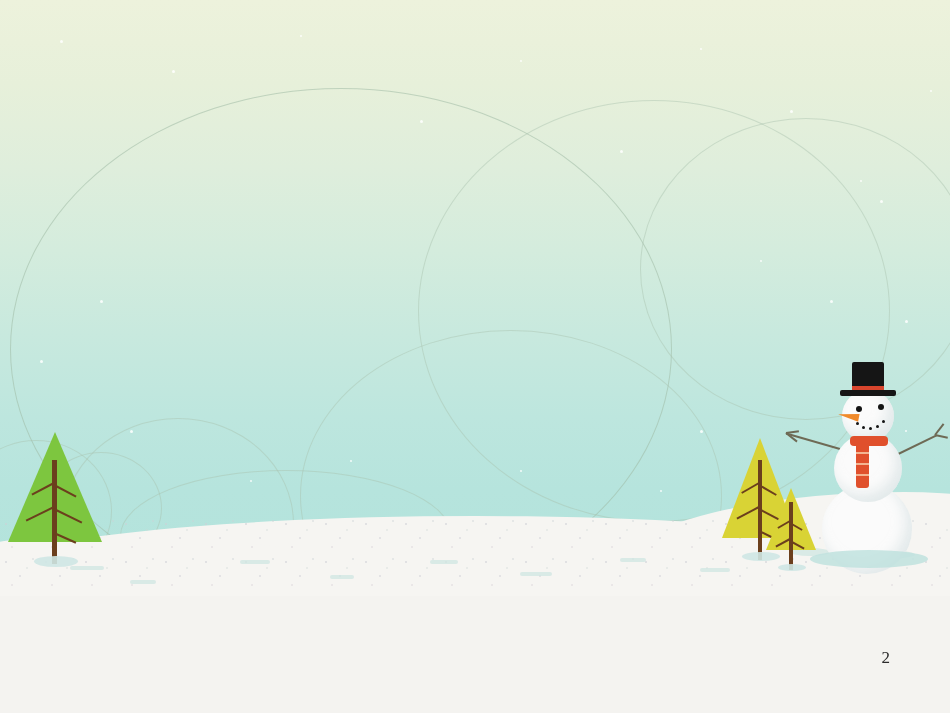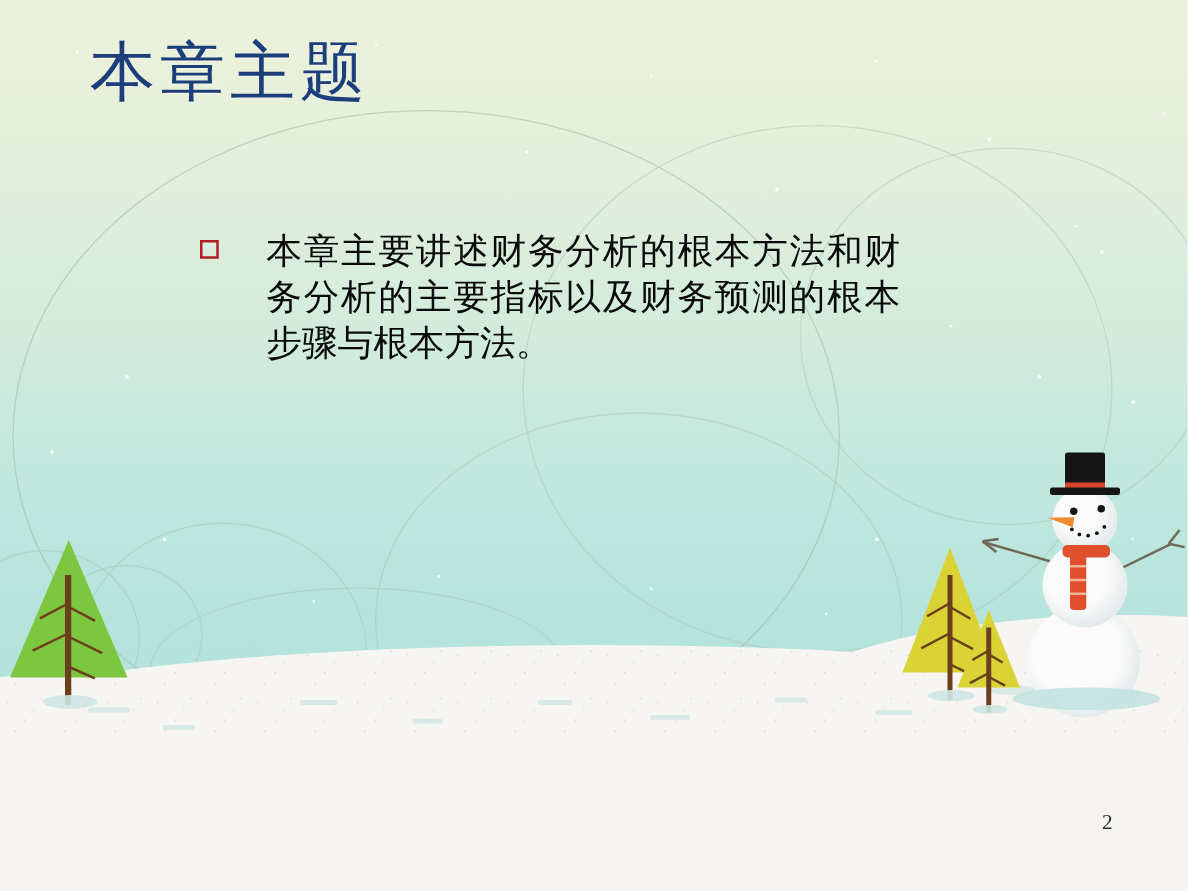--- a/index.html
+++ b/index.html
@@ -253,27 +253,22 @@
 
     <div id="scarf-neck" style="left:58px;top:72px;width:38px;height:10px;"></div>
     <div id="scarf-tail" style="left:64px;top:80px;width:13px;height:44px;"></div>
     <div class="scarf-stripe" style="left:64px;top:88px;width:13px;"></div>
     <div class="scarf-stripe" style="left:64px;top:99px;width:13px;"></div>
     <div class="scarf-stripe" style="left:64px;top:110px;width:13px;"></div>
 
     <div class="snowbase" style="left:18px;top:186px;width:118px;height:18px;"></div>
   </div>
 
-  <div id="title">本章主题</div>
 
   <div id="body">
 
 
-    <div class="bullet-row">
-      <div class="bullet-mark"></div>
-      <div class="bullet-text">本章主要讲述财务分析的根本方法和财务分析的主要指标以及财务预测的根本步骤与根本方法。</div>
-    </div>
 
   </div>
 
 </div>
 
 <div id="pagenum">2</div>
 
 </body></html>

